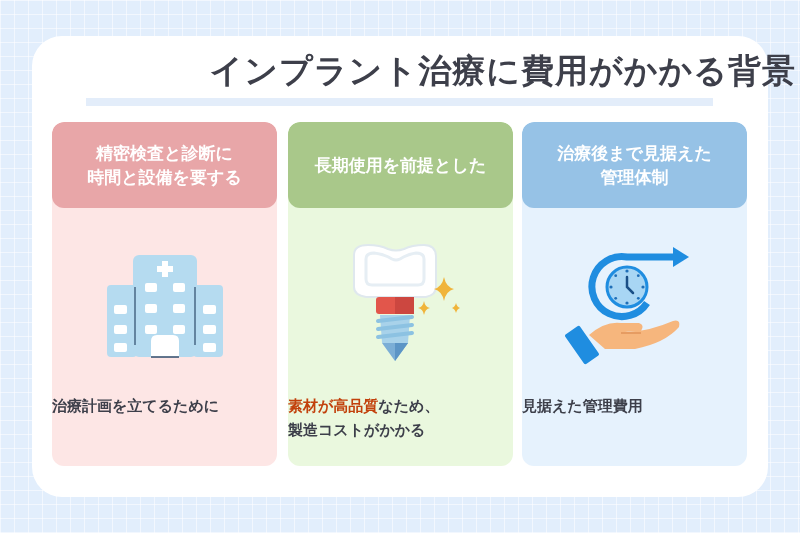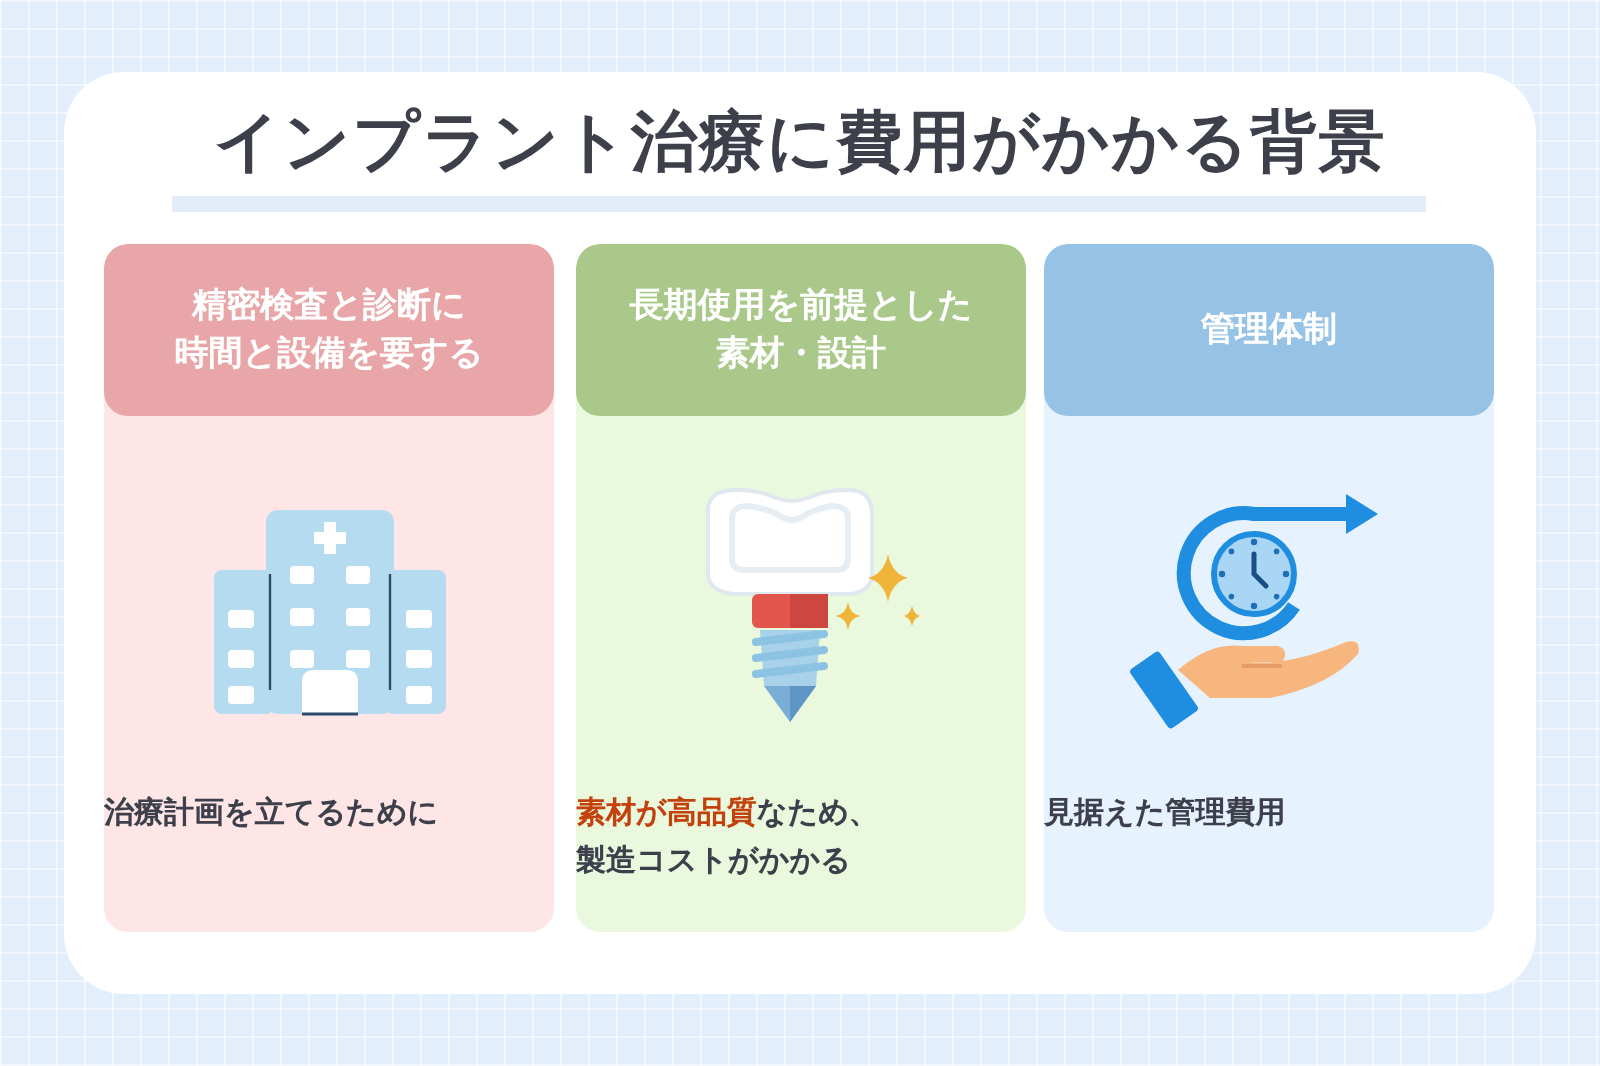--- a/index.html
+++ b/index.html
@@ -11,21 +11,21 @@
         linear-gradient(rgba(255,255,255,0.55) 1px, transparent 1px),
         linear-gradient(90deg, rgba(255,255,255,0.55) 1px, transparent 1px);
       background-size: 14px 14px;
       position: relative;
     }
     .frame {
       position: absolute; left: 32px; top: 36px; width: 736px; height: 461px;
       background: #ffffff; border-radius: 30px;
     }
     .title-wrap {
-      position: absolute; left: 0; right: 0; top: 50px; text-align: center;
+      position: absolute; left: 0; right: 0; top: 50px; text-align: right;
     }
     .title {
       display: inline-block; font-size: 33px; font-weight: bold; color: #3d3f4a;
       letter-spacing: 1px; position: relative; padding: 0 4px; line-height: 42px;
     }
     .title-underline {
       position: absolute; left: 86px; width: 627px; top: 98px; height: 8px;
       background: #e3edfa;
     }
     .col {
@@ -99,21 +99,20 @@
   </div>
   <div class="col-text">
     <span class="line"><span class="hl"></span><span>治療計画を立てるために</span></span>
   </div>
 </div>
 
 <div class="col col-2">
   <div class="col-head">
     <div>
       <span>長期使用を前提とした</span>
-      <span>素材・設計</span>
     </div>
   </div>
   <div class="icon-area">
     <svg width="130" height="130" viewBox="0 0 130 130">
       <path d="M18 16 Q18 6 32 6 Q44 6 52 10 Q60 13 68 10 Q76 6 88 6 Q100 6 100 18 V48 Q100 56 90 58 H30 Q18 56 18 48 Z" fill="#ffffff" stroke="#dfe8ee" stroke-width="2"></path>
       <path d="M30 20 Q30 14 38 14 Q48 15 56 20 Q60 22 64 20 Q72 15 80 14 Q88 14 88 20 V40 Q88 46 82 46 H36 Q30 46 30 40 Z" fill="none" stroke="#e6eef4" stroke-width="3"></path>
       <rect x="40" y="58" width="38" height="17" rx="3" fill="#e2564b"></rect>
       <rect x="59" y="58" width="19" height="17" rx="0" fill="#cc4740"></rect>
       <path d="M44 76 H74 L72 104 H46 Z" fill="#a8d2ea"></path>
       <path d="M42 82 L76 78 M42 90 L76 86 M42 98 L76 94" stroke="#8cc2e2" stroke-width="4" stroke-linecap="round"></path>
@@ -126,20 +125,21 @@
   </div>
   <div class="col-text">
     <span class="line"><span class="hl">素材が高品質</span><span>なため、</span></span>
     <span class="line">製造コストがかかる</span>
   </div>
 </div>
 
 <div class="col col-3">
   <div class="col-head">
     <div>
+      <span>治療後まで見据えた</span>
       <span>管理体制</span>
     </div>
   </div>
   <div class="icon-area">
     <svg width="140" height="130" viewBox="0 0 140 130">
       <path d="M82 64 A30 30 0 1 1 62 18 H110" fill="none" stroke="#1f8de0" stroke-width="7"></path>
       <path d="M108 8 L124 18 L108 28 Z" fill="#1f8de0"></path>
       <circle cx="62" cy="48" r="20" fill="#a8d6f4" stroke="#1f8de0" stroke-width="3"></circle>
       <g fill="#1f6fb8">
         <circle cx="62" cy="32" r="1.6"></circle>

